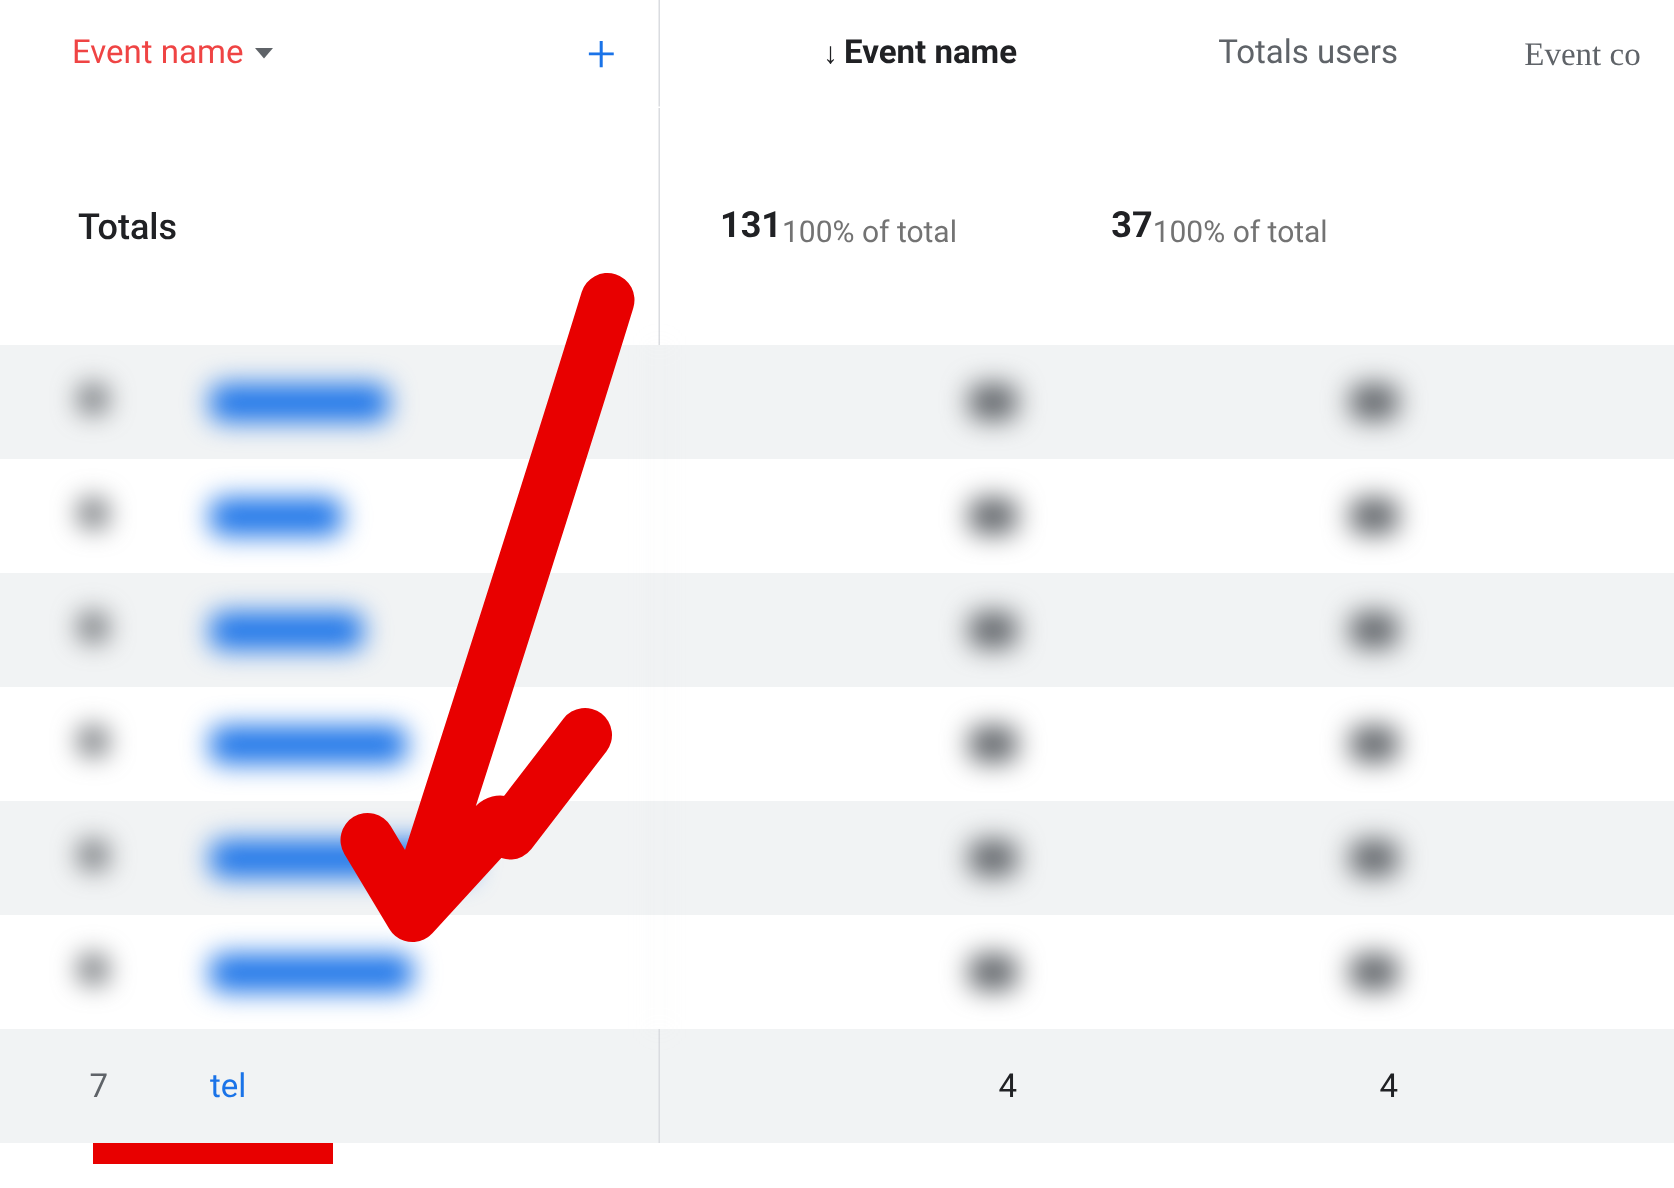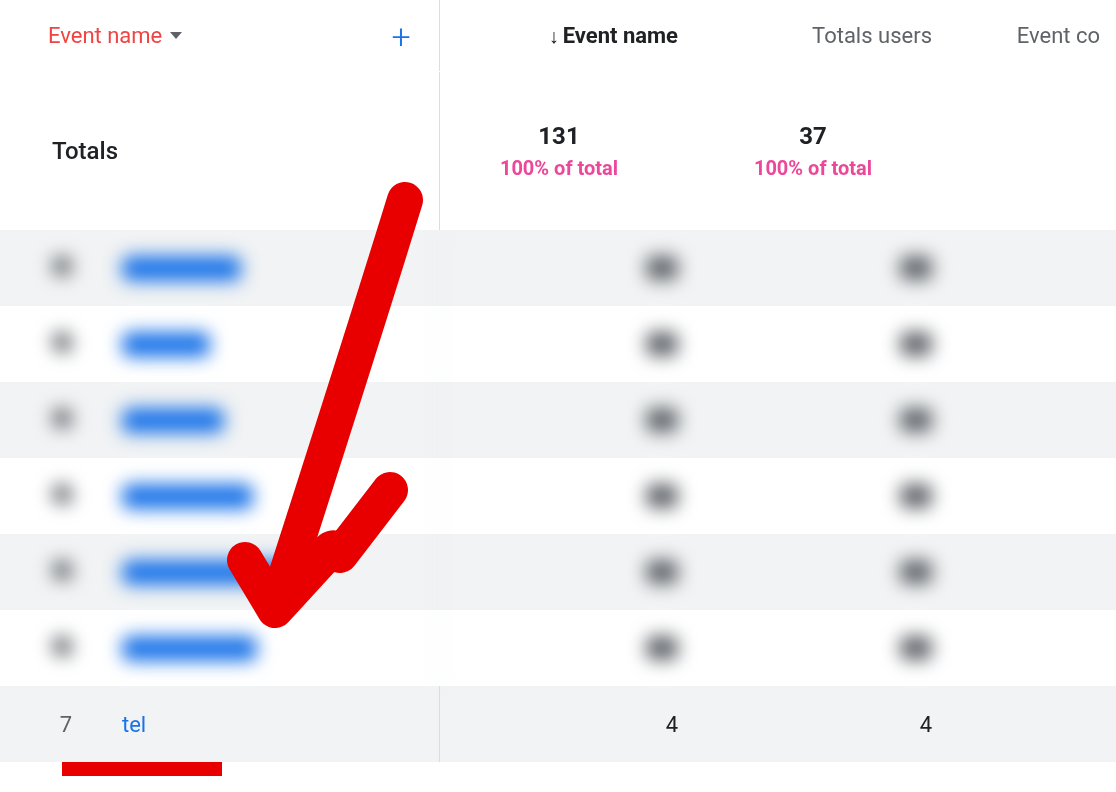--- a/index.html
+++ b/index.html
@@ -73,21 +73,21 @@
       padding-right: 16px;
       font-size: 22px;
       color: #5f6368;
     }
     .metric-header.sorted {
       color: #202124;
       font-weight: 700;
     }
     .metric-col-1 { width: 254px; }
     .metric-col-2 { width: 254px; }
-    .metric-col-3 { width: 168px; justify-content: flex-end; padding-left: 62px; }
+    .metric-col-3 { width: 168px; justify-content: center; padding-left: 62px; font-family: Liberation Serif, serif; }
     .sort-arrow {
       margin-right: 4px;
       font-size: 20px;
     }
     .totals-row {
       display: flex;
       height: 158px;
       align-items: center;
     }
     .totals-label-cell {
@@ -98,35 +98,34 @@
       align-items: center;
       height: 100%;
     }
     .totals-label {
       font-size: 24px;
       font-weight: 500;
       color: #202124;
     }
     .totals-metric {
       display: flex;
-      flex-direction: column;
-      align-items: center;
+      flex-direction: row;
+      align-items: flex-start;
       justify-content: center;
       padding-right: 16px;
     }
     .totals-value {
       font-size: 24px;
       font-weight: 700;
       color: #202124;
     }
     .totals-pct {
       font-size: 20px;
-      color: #ec4899;
+      color: #737373;
       margin-top: 6px;
-      font-weight: bold;
     }
     .data-row {
       display: flex;
       height: 76px;
       align-items: center;
     }
     .data-row.odd {
       background: #f1f3f4;
     }
     .data-row.even {
@@ -142,21 +141,21 @@
     }
     .row-num {
       font-size: 22px;
       color: #5f6368;
       width: 24px;
       text-align: right;
     }
     .row-name {
       font-size: 22px;
       color: #1a73e8;
-      margin-left: 50px;
+      margin-left: 68px;
       cursor: pointer;
     }
     .row-metric {
       display: flex;
       align-items: center;
       justify-content: flex-end;
       padding-right: 16px;
       font-size: 22px;
       color: #202124;
       height: 100%;

